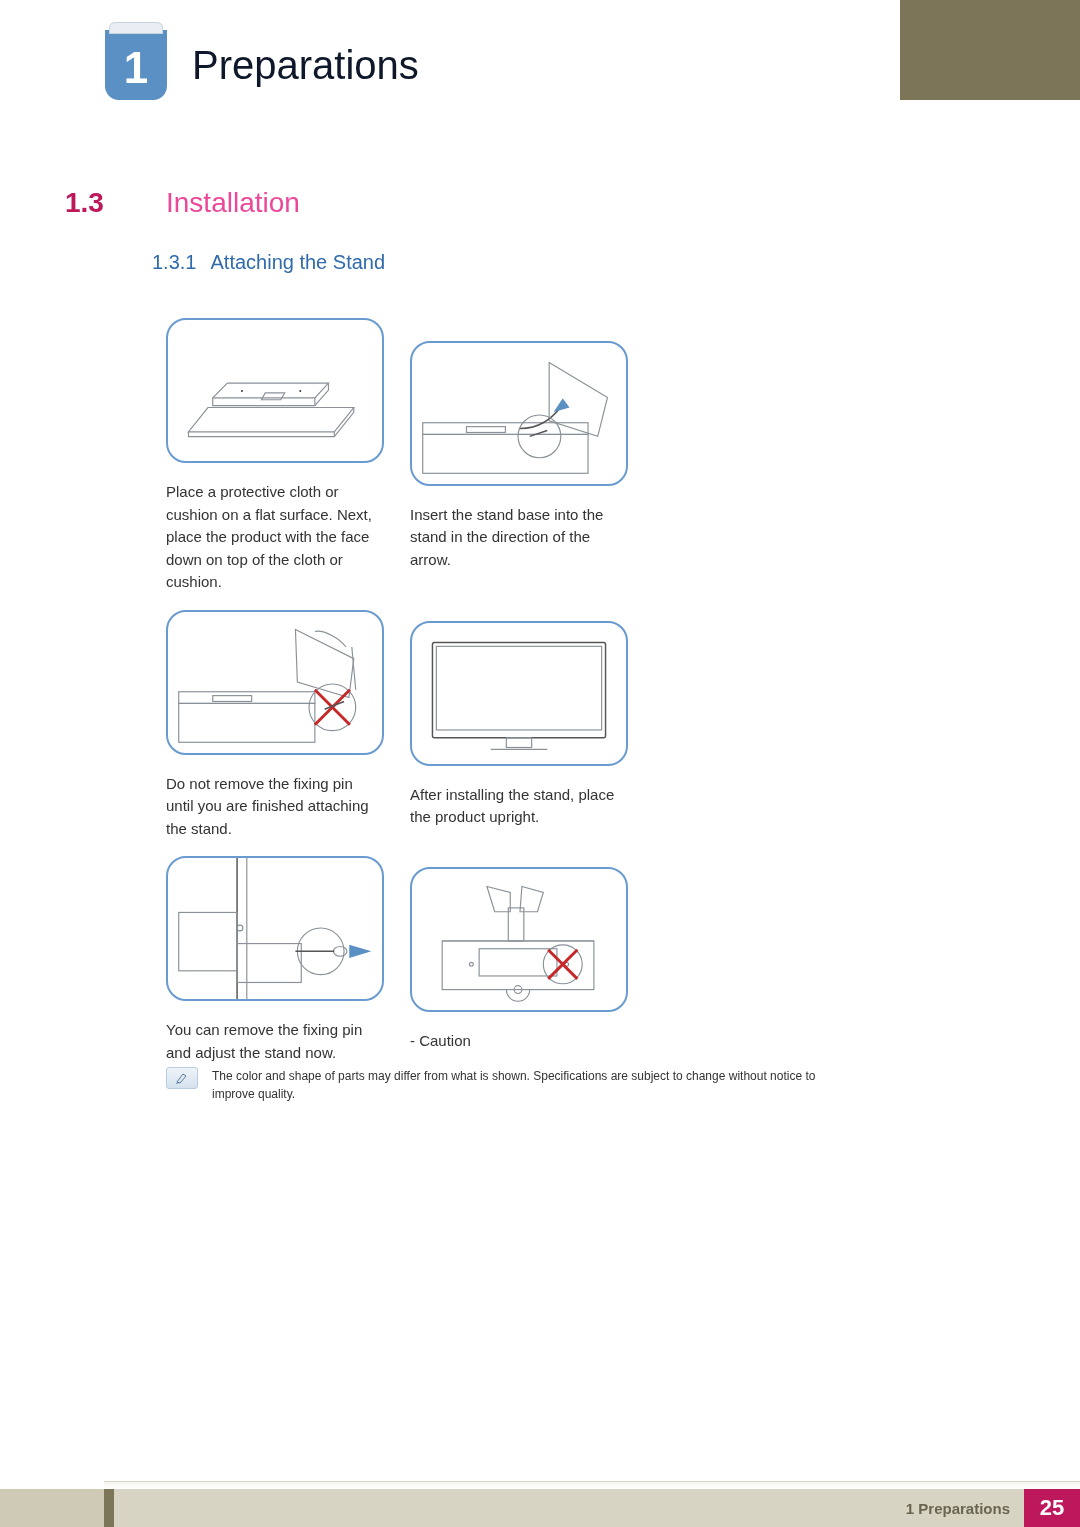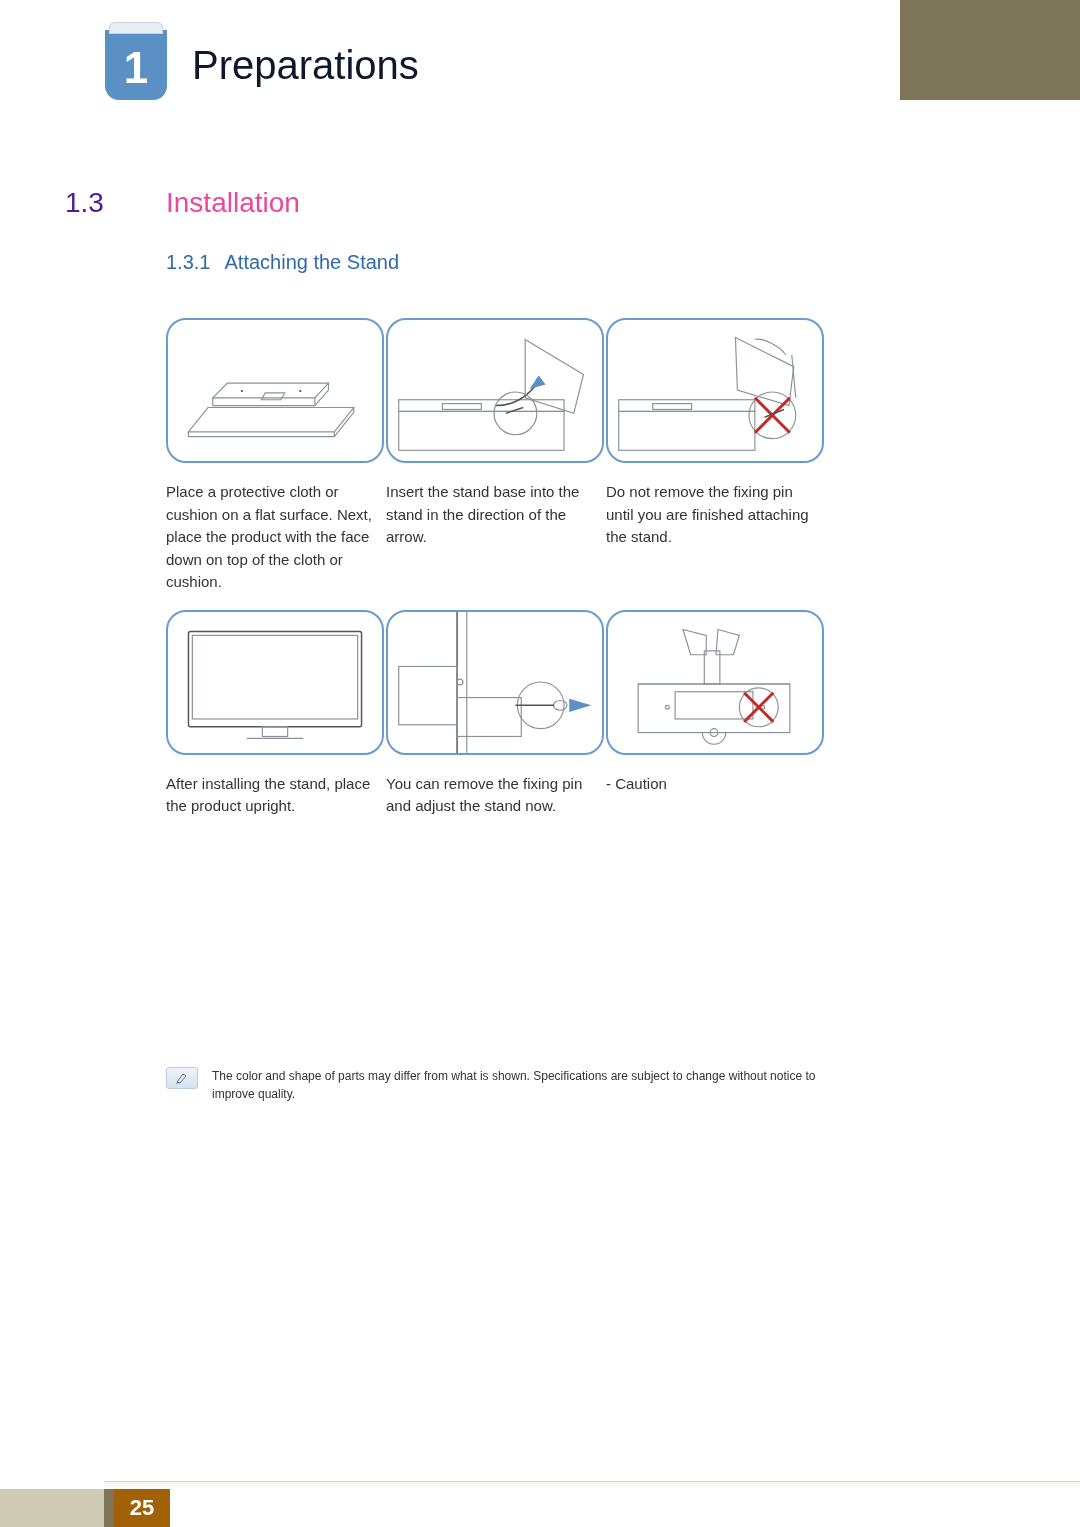--- a/index.html
+++ b/index.html
@@ -54,49 +54,50 @@
     top: 43px;
     left: 192px;
     color: #0f172a;
     font-size: 40px;
     font-weight: normal;
   }
   .section-number {
     position: absolute;
     top: 187px;
     left: 65px;
-    color: #4c1d95;
+    color: #be185d;
     font-size: 28px;
-    font-weight: normal;
+    font-weight: bold;
   }
   .section-title {
     position: absolute;
     top: 187px;
     left: 166px;
     color: #ec4899;
     font-size: 28px;
     font-weight: normal;
   }
   .subsection {
     position: absolute;
     top: 251px;
-    left: 166px;
+    left: 152px;
     color: #2f6aab;
     font-size: 20px;
     font-weight: normal;
   }
   .subsection .num { margin-right: 14px; }
   .grid {
     position: absolute;
     top: 318px;
     left: 166px;
     width: 692px;
     display: flex;
     flex-wrap: wrap;
-    gap: 16px 2px;
+    gap: 16px 26px;
+    align-items: center;
   }
   .step {
     width: 218px;
   }
   .step .illus {
     width: 218px;
     height: 145px;
     border: 2px solid #6a9bd0;
     border-radius: 20px;
     background: #fff;
@@ -185,21 +186,21 @@
     display: flex;
     align-items: center;
     justify-content: flex-end;
     padding-right: 14px;
     color: #6a6550;
     font-size: 15px;
     font-weight: bold;
   }
   .footer-page {
     width: 56px;
-    background: #a16207;
+    background: #be185d;
     color: #fff;
     font-size: 22px;
     font-weight: bold;
     display: flex;
     align-items: center;
     justify-content: center;
   }
 </style>
 </head>
 <body>
@@ -333,14 +334,15 @@
         <path d="M2 11 L1 13 L4 12 Z" fill="#5a7a9a"></path>
       </svg>
   </div>
   <div class="note-text">The color and shape of parts may differ from what is shown. Specifications are subject to change without notice to improve quality.</div>
 </div>
 
 <div class="footer-rule"></div>
 <div class="footer-bar">
   <div class="footer-left"></div>
   <div class="footer-accent"></div>
+  <div class="footer-mid">1 Preparations</div>
   <div class="footer-page">25</div>
 </div>
 
 </body></html>

